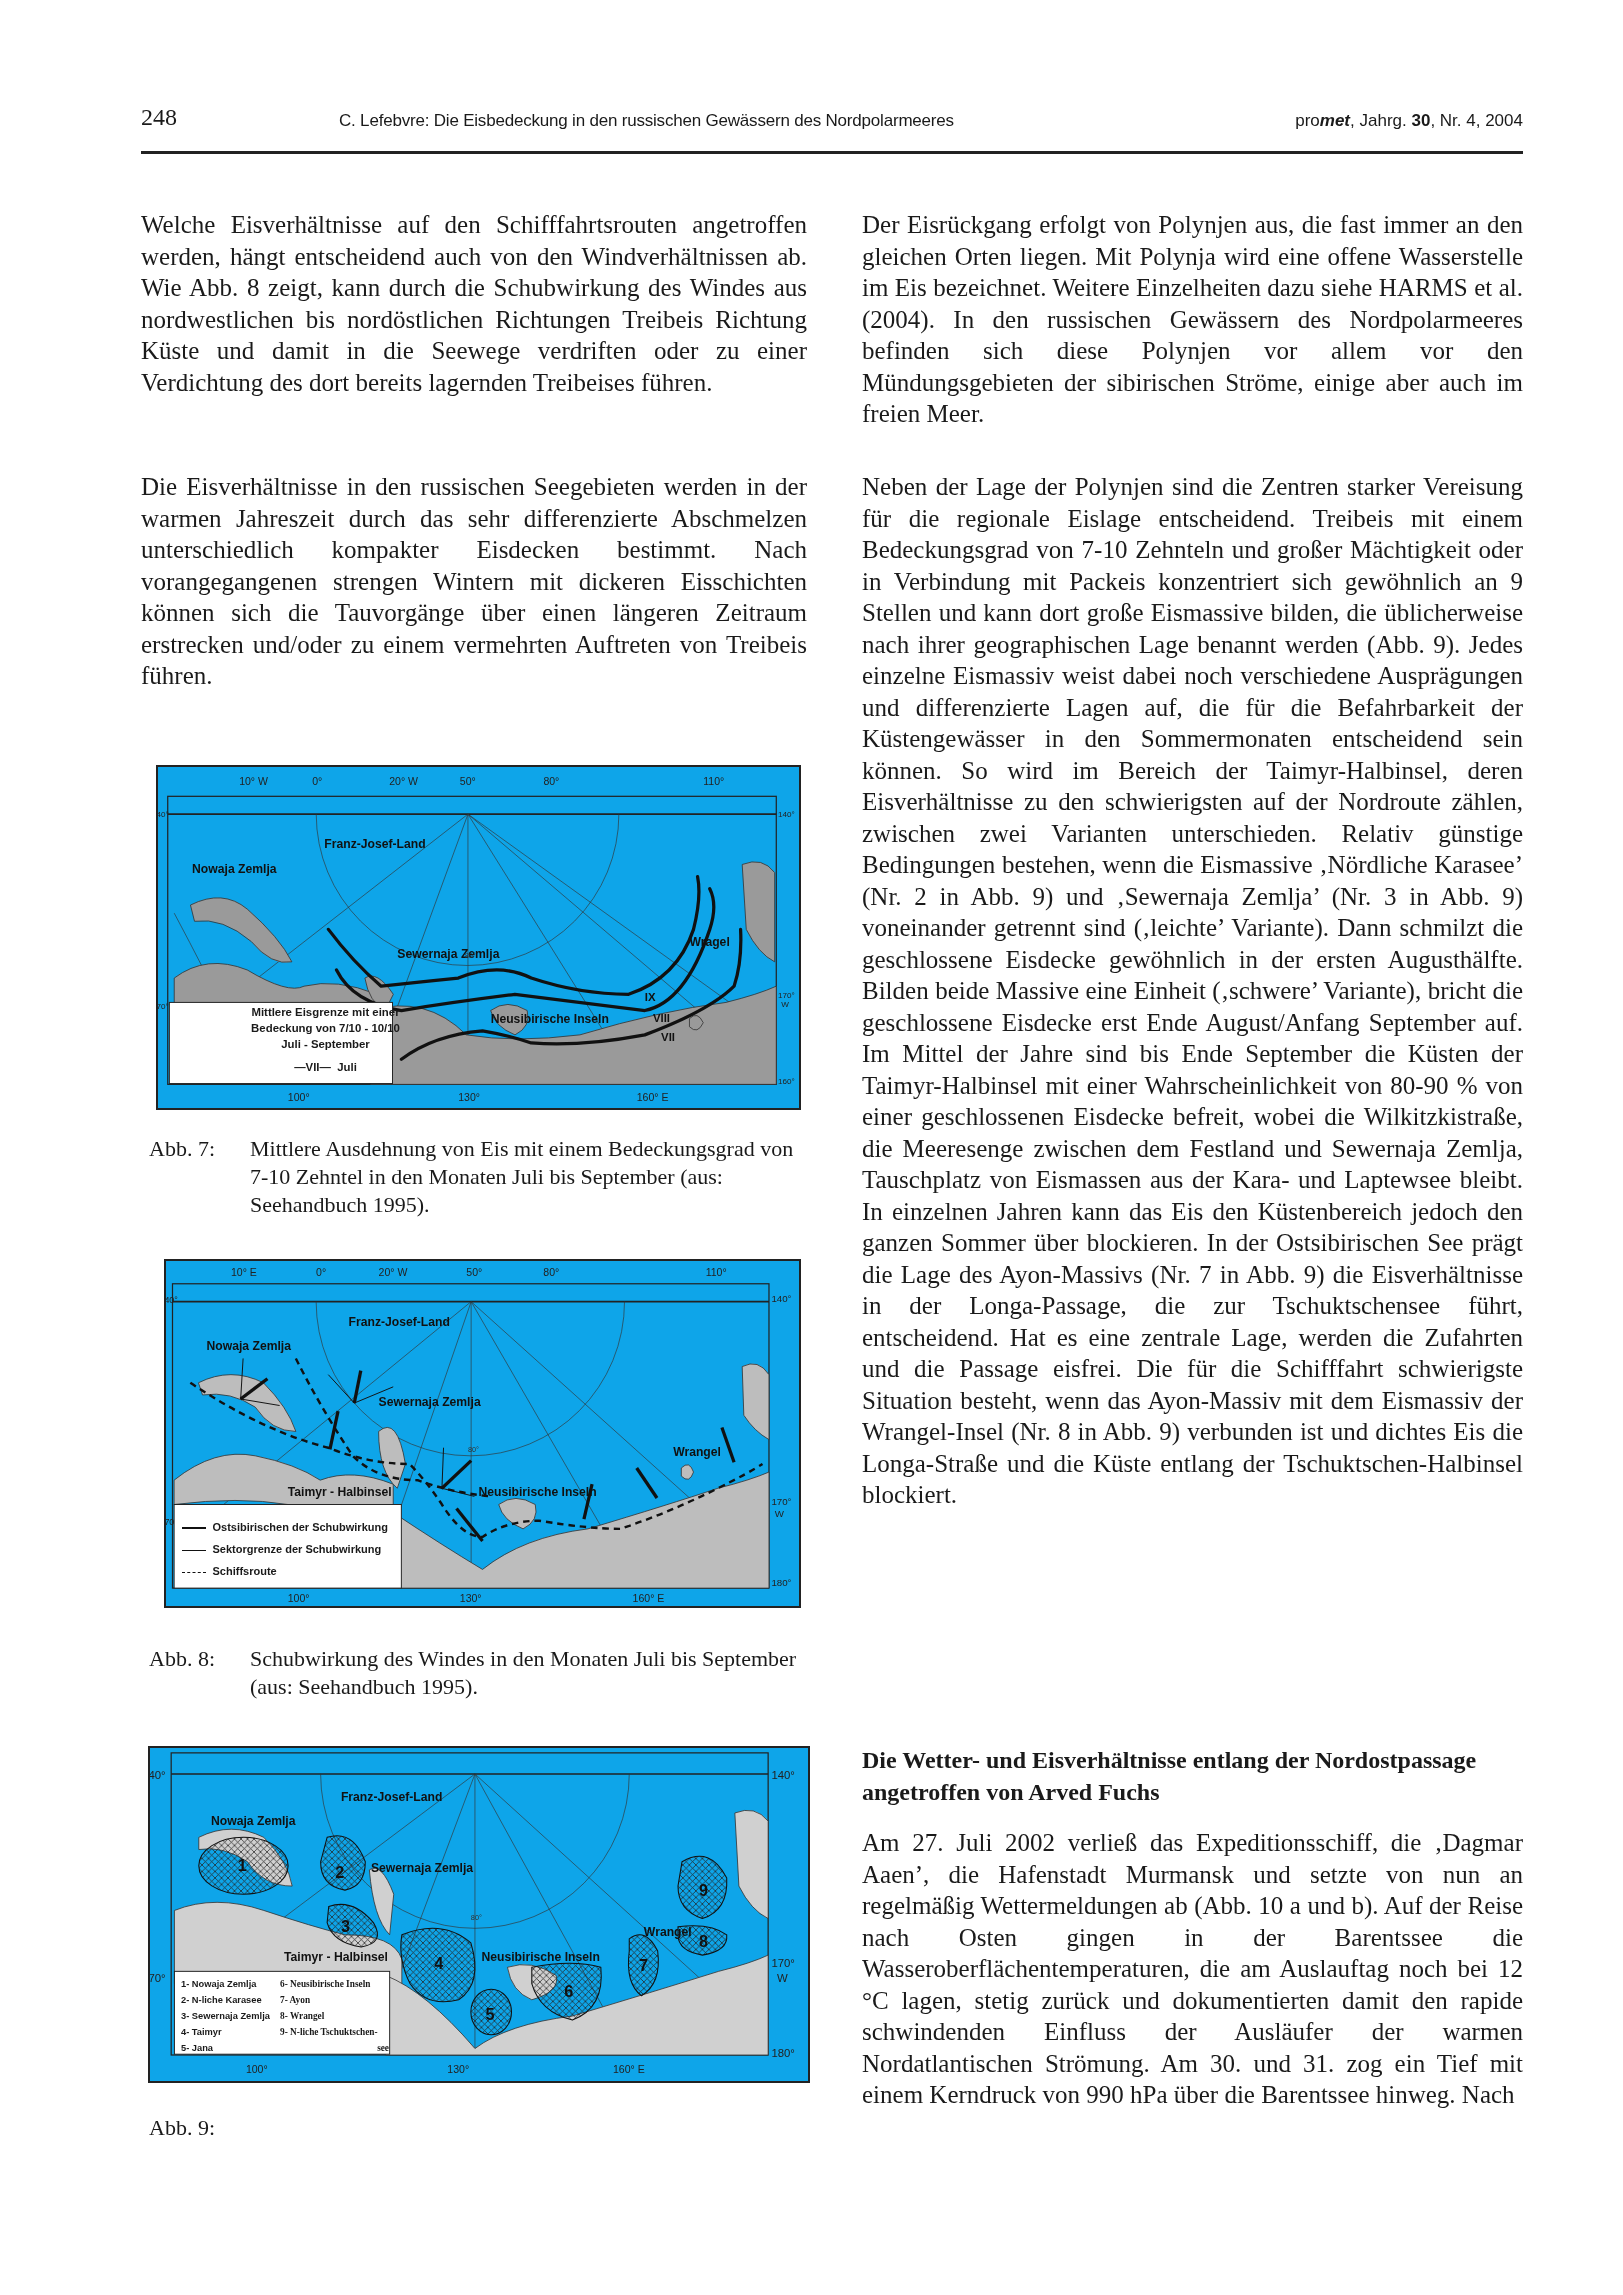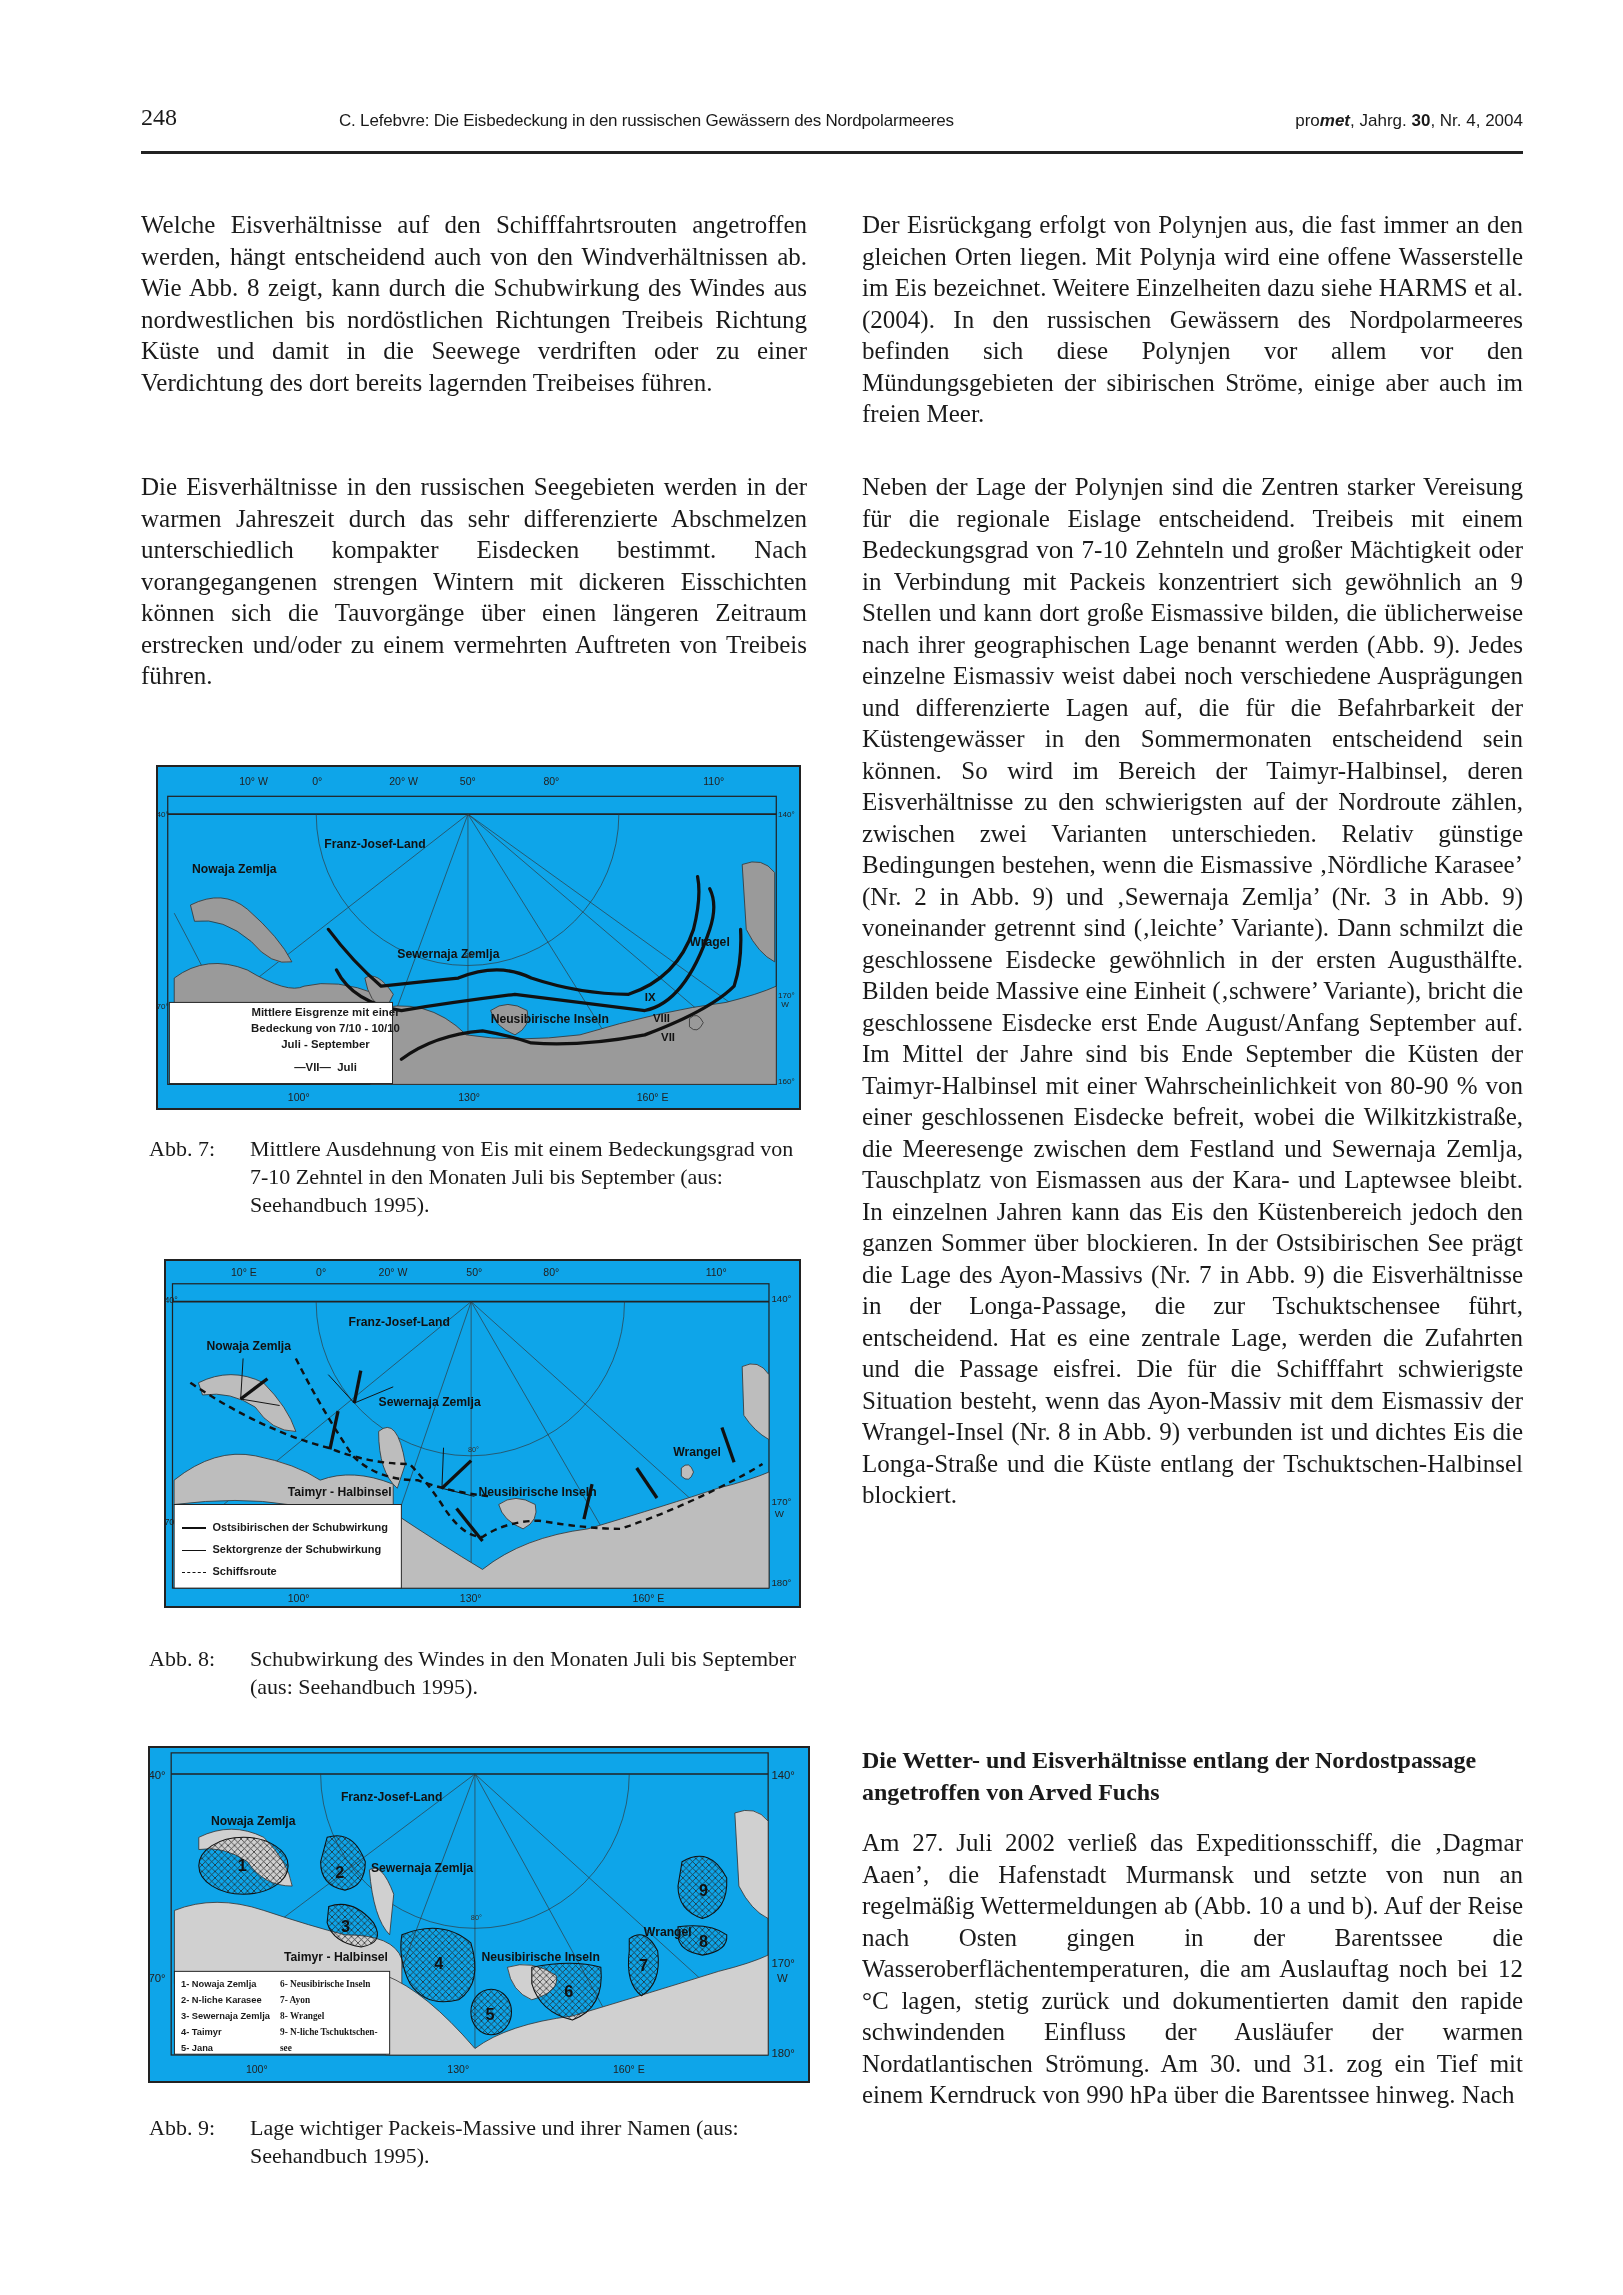--- a/index.html
+++ b/index.html
@@ -300,26 +300,25 @@
     <div>2- N-liche Karasee</div>
     <div>3- Sewernaja Zemlja</div>
     <div>4- Taimyr</div>
     <div>5- Jana</div>
   </div>
   <div style="position:absolute;left:130px;top:228px;width:110px;font-family:Liberation Serif, serif;font-weight:bold;font-size:9.3px;line-height:16px;">
     <div>6- Neusibirische Inseln</div>
     <div>7- Ayon</div>
     <div>8- Wrangel</div>
     <div>9- N-liche Tschuktschen-</div>
-    <div style="padding-right:13px;">see</div>
+    <div style="text-align:right;padding-right:1px;">see</div>
   </div>
 </div>
 <div class="cap" style="left:149px;top:2114px;width:666px;height:65px;">
   <span class="lbl">Abb. 9:</span>
-  <span class="txt">Lage wichtiger Packeis-Massive und ihrer Namen (aus: Seehandbuch 1995).</span>
 </div>
 
 <div class="col right" style="top:209px;">
   <p>Der Eisrückgang erfolgt von Polynjen aus, die fast immer an den gleichen Orten liegen. Mit Polynja wird eine offene Wasserstelle im Eis bezeichnet. Weitere Einzelheiten dazu siehe HARMS et al. (2004). In den russischen Gewässern des Nordpolarmeeres befinden sich diese Polynjen vor allem vor den Mündungsgebieten der sibirischen Ströme, einige aber auch im freien Meer.</p>
 </div>
 <div class="col right" style="top:471px;">
   <p>Neben der Lage der Polynjen sind die Zentren starker Vereisung für die regionale Eislage entscheidend. Treibeis mit einem Bedeckungsgrad von 7-10 Zehnteln und großer Mächtigkeit oder in Verbindung mit Packeis konzentriert sich gewöhnlich an 9 Stellen und kann dort große Eismassive bilden, die üblicherweise nach ihrer geographischen Lage benannt werden (Abb. 9). Jedes einzelne Eismassiv weist dabei noch verschiedene Ausprägungen und differenzierte Lagen auf, die für die Befahrbarkeit der Küstengewässer in den Sommermonaten entscheidend sein können. So wird im Bereich der Taimyr-Halbinsel, deren Eisverhältnisse zu den schwierigsten auf der Nordroute zählen, zwischen zwei Varianten unterschieden. Relativ günstige Bedingungen bestehen, wenn die Eismassive ‚Nördliche Karasee’ (Nr. 2 in Abb. 9) und ‚Sewernaja Zemlja’ (Nr. 3 in Abb. 9) voneinander getrennt sind (‚leichte’ Variante). Dann schmilzt die geschlossene Eisdecke gewöhnlich in der ersten Augusthälfte. Bilden beide Massive eine Einheit (‚schwere’ Variante), bricht die geschlossene Eisdecke erst Ende August/Anfang September auf. Im Mittel der Jahre sind bis Ende September die Küsten der Taimyr-Halbinsel mit einer Wahrscheinlichkeit von 80-90 % von einer geschlossenen Eisdecke befreit, wobei die Wilkitzkistraße, die Meeresenge zwischen dem Festland und Sewernaja Zemlja, Tauschplatz von Eismassen aus der Kara- und Laptewsee bleibt. In einzelnen Jahren kann das Eis den Küstenbereich jedoch den ganzen Sommer über blockieren. In der Ostsibirischen See prägt die Lage des Ayon-Massivs (Nr. 7 in Abb. 9) die Eisverhältnisse in der Longa-Passage, die zur Tschuktschensee führt, entscheidend. Hat es eine zentrale Lage, werden die Zufahrten und die Passage eisfrei. Die für die Schifffahrt schwierigste Situation besteht, wenn das Ayon-Massiv mit dem Eismassiv der Wrangel-Insel (Nr. 8 in Abb. 9) verbunden ist und dichtes Eis die Longa-Straße und die Küste entlang der Tschuktschen-Halbinsel blockiert.</p>
 </div>
 <div class="col right heading" style="top:1744px;">Die Wetter- und Eisverhältnisse entlang der Nordostpassage angetroffen von Arved Fuchs</div>
 <div class="col right" style="top:1827px;">

